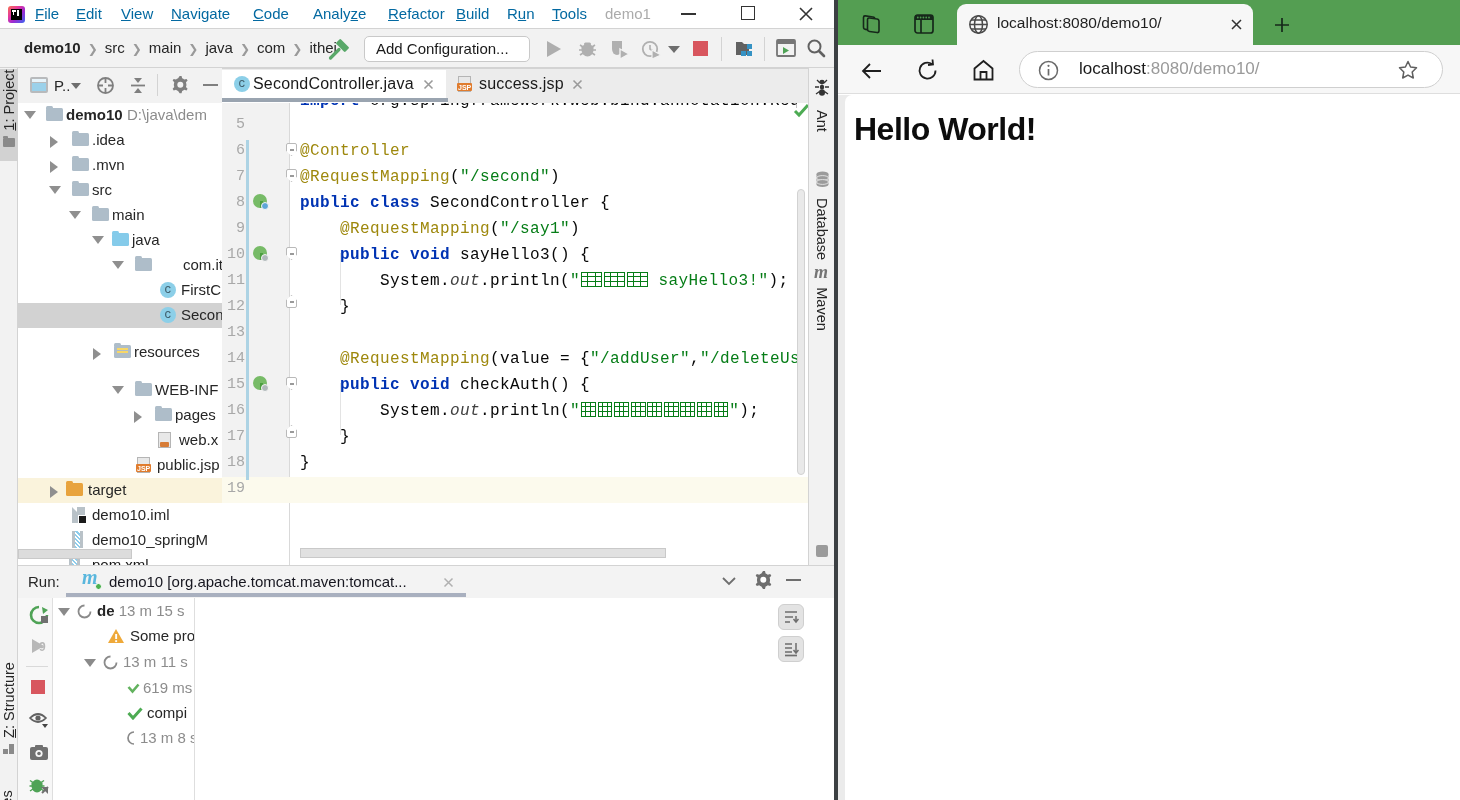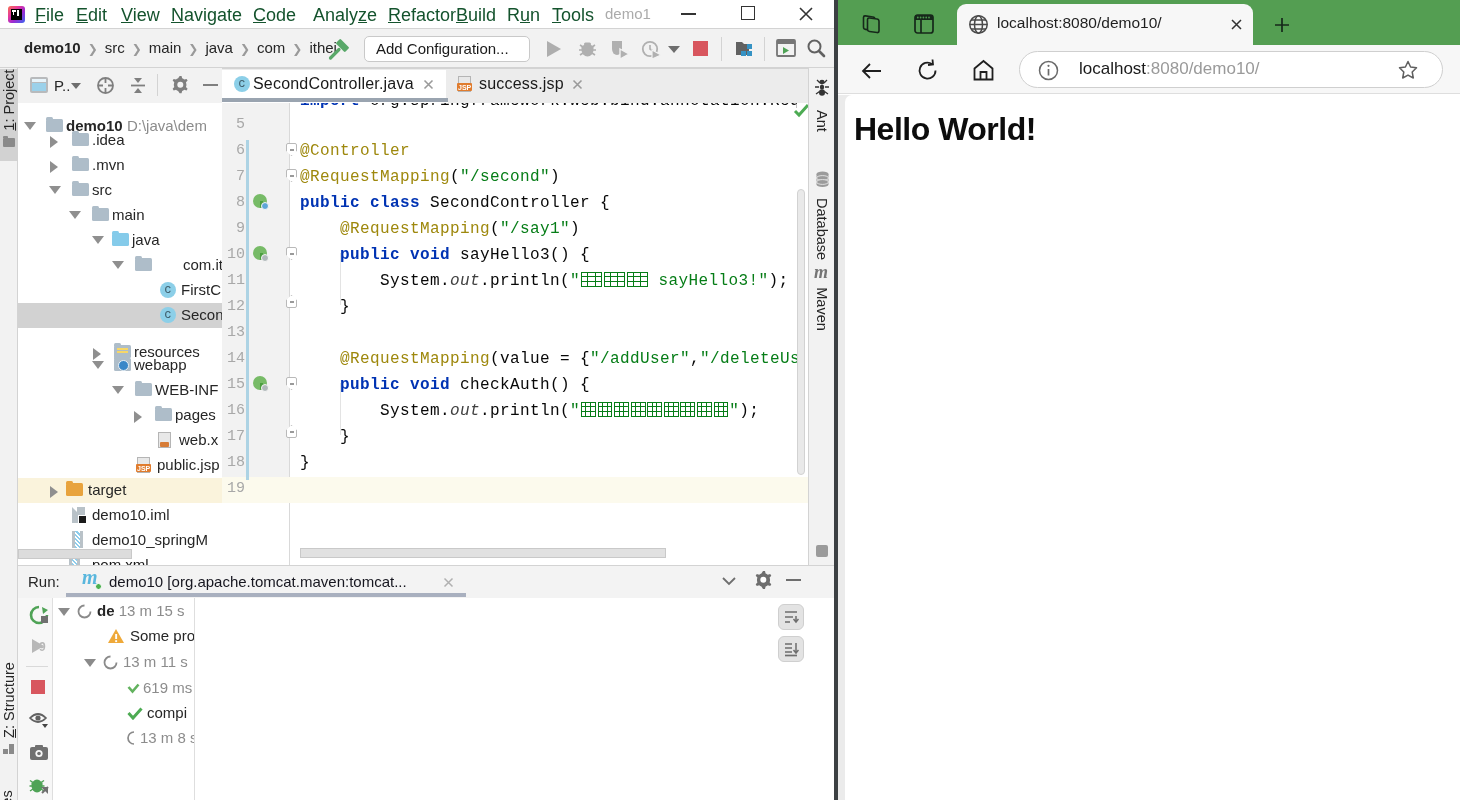--- a/index.html
+++ b/index.html
@@ -4,21 +4,21 @@
 <style>
   * { margin:0; padding:0; box-sizing:border-box; }
   html,body { width:1460px; height:800px; overflow:hidden; background:#fff;
     font-family:"Liberation Sans", sans-serif; }
   #root { position:relative; width:1460px; height:800px; }
   .abs { position:absolute; }
   
   #ide { position:absolute; left:0; top:0; width:835px; height:800px; background:#fff; }
   #menubar { position:absolute; left:0; top:0; width:835px; height:29px; background:#fff;
     border-bottom:1px solid #d3d3d3; }
-  .menuitem { display:inline-block; font-size:18px; color:#14532d; }
+  .menuitem { display:inline-block; font-size:15px; color:#0369a1; }
   #toolbar { position:absolute; left:0; top:29px; width:835px; height:39px; background:#f2f2f2;
     border-bottom:1px solid #d3d3d3; }
   .crumb { font-size:15px; color:#262626; }
   .chev { color:#9a9a9a; font-size:12px; }
   #leftbar { position:absolute; left:0; top:68px; width:18px; height:732px; background:#f2f2f2;
     border-right:1px solid #d3d3d3; }
   #rightbar { position:absolute; left:808px; top:68px; width:26px; height:732px; background:#f2f2f2;
     border-left:1px solid #d3d3d3; }
   #ide-right-edge { position:absolute; left:834px; top:0; width:4px; height:800px; background:#3c4043; }
   .vtext { position:absolute; font-size:14.5px; color:#262626; white-space:nowrap; }
@@ -198,21 +198,21 @@
         <path d="M9 12 L13 17 L5 17 Z" fill="#7f7f7f"></path>
       </svg>
       <div class="abs" style="left:139px;top:6px;width:1px;height:22px;background:#d3d3d3;"></div>
       <svg class="abs" style="left:153px;top:8px;" width="18" height="18" viewBox="0 0 18 18">
         <path fill="#7f7f7f" d="M9 0 L11 0 L11.6 2.4 A7 7 0 0 1 13.8 3.7 L16.2 3 L17.3 4.8 L15.6 6.6 A7 7 0 0 1 15.6 11.4 L17.3 13.2 L16.2 15 L13.8 14.3 A7 7 0 0 1 11.6 15.6 L11 18 L9 18 L7.4 15.6 A7 7 0 0 1 5.2 14.3 L2.8 15 L1.7 13.2 L3.4 11.4 A7 7 0 0 1 3.4 6.6 L1.7 4.8 L2.8 3 L5.2 3.7 A7 7 0 0 1 7.4 2.4 Z" transform="translate(0 0) scale(0.96)"></path>
         <circle cx="9.3" cy="8.7" r="3" fill="#f2f2f2"></circle>
       </svg>
       <div class="abs" style="left:185px;top:16px;width:15px;height:1.8px;background:#7f7f7f;"></div>
     </div>
     <div id="projtree">
-      <div class="trow" style="top:11px;">
+      <div class="trow" style="top:0;">
           <span class="arr dn" style="left:6px;"></span>
           <span class="f-fold" style="left:28px;"></span>
           <span class="lbl" style="left:48px;"><b>demo10</b> <span style="color:#8c8c8c;">D:\java\dem</span></span>
         </div>
       <div class="trow" style="top:25px;">
           <span class="arr rt" style="left:32px;"></span>
           <span class="f-fold" style="left:54px;"></span>
           <span class="lbl" style="left:74px;">.idea</span>
         </div>
       <div class="trow" style="top:50px;">
@@ -245,25 +245,20 @@
           <span class="lbl" style="left:163px;">FirstC</span>
         </div>
       <div class="trow" style="top:200px;background:#d2d2d2;">
           <span class="i-class" style="left:142px;"></span>
           <span class="lbl" style="left:163px;">Secon</span>
         </div>
       <div class="trow" style="top:237px;">
           <span class="arr rt" style="left:75px;"></span>
           <span class="f-fold f-res" style="left:96px;"></span>
           <span class="lbl" style="left:116px;">resources</span>
-        </div>
-      <div class="trow" style="top:250px;">
-          <span class="arr dn" style="left:74px;"></span>
-          <span class="f-fold f-web" style="left:96px;"></span>
-          <span class="lbl" style="left:116px;">webapp</span>
         </div>
       <div class="trow" style="top:275px;">
           <span class="arr dn" style="left:94px;"></span>
           <span class="f-fold" style="left:117px;"></span>
           <span class="lbl" style="left:137px;">WEB-INF</span>
         </div>
       <div class="trow" style="top:300px;">
           <span class="arr rt" style="left:116px;"></span>
           <span class="f-fold" style="left:137px;"></span>
           <span class="lbl" style="left:157px;">pages</span>

